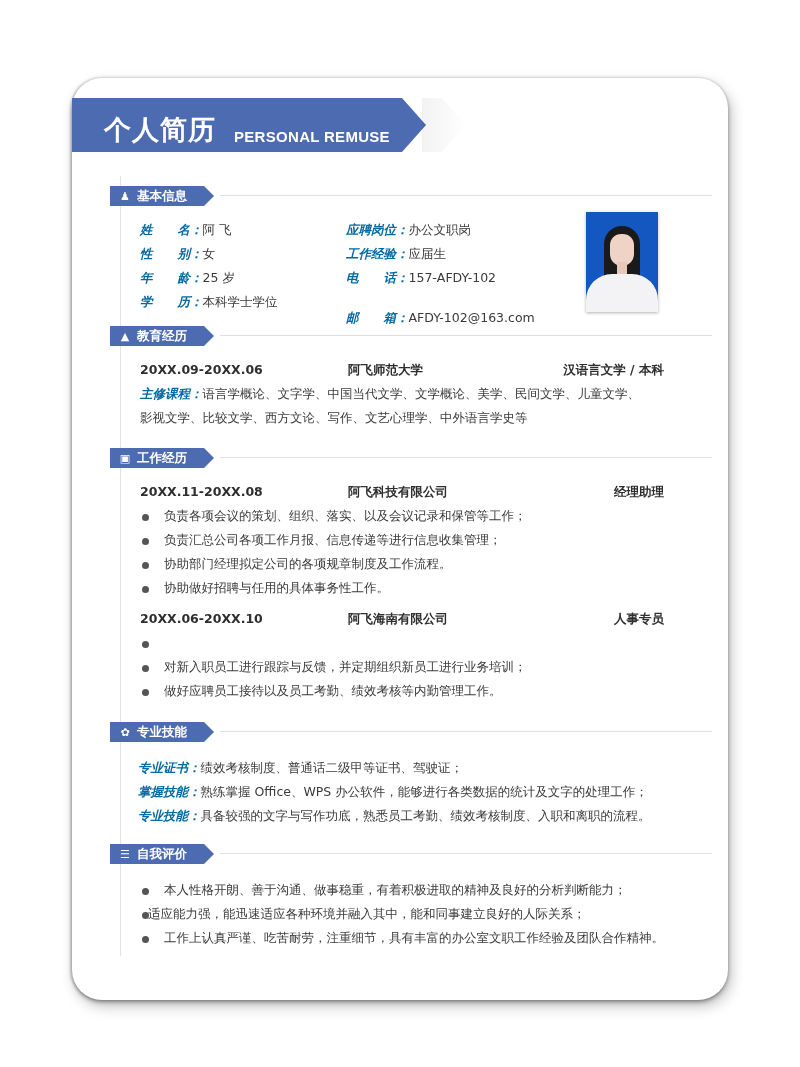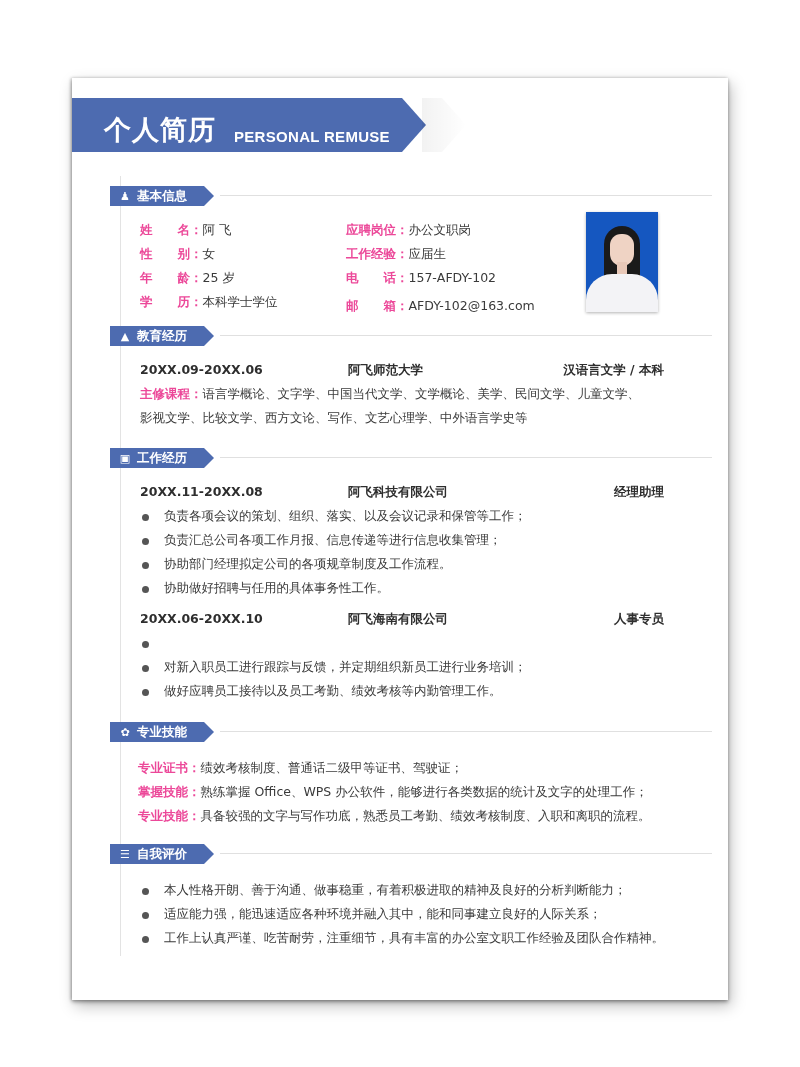--- a/index.html
+++ b/index.html
@@ -4,20 +4,21 @@
 <style>
   html, body { margin: 0; padding: 0; }
   body {
     width: 800px; height: 1067px; background: #ffffff; position: relative; overflow: hidden;
     font-family: "DejaVu Sans", "Liberation Sans", sans-serif; color: #333;
   }
   .page {
     position: absolute; left: 72px; top: 78px; width: 656px; height: 922px;
     background: #fff;
     box-shadow: 0 2px 4px rgba(0,0,0,0.35), 3px 6px 14px rgba(0,0,0,0.25), -1px 0 3px rgba(0,0,0,0.2);
+    border-radius: 30px;
   }
   .vline { position: absolute; left: 48px; top: 98px; width: 1px; height: 780px; background: #e3e3e3; }
   .hdr {
     position: absolute; left: 0; top: 20px; width: 354px; height: 54px; background: #4d6bb0;
     clip-path: polygon(0 0, 330px 0, 354px 27px, 330px 54px, 0 54px);
   }
   .hdr-shadow {
     position: absolute; left: 350px; top: 20px; width: 45px; height: 54px;
     background: linear-gradient(90deg, rgba(0,0,0,0.05), rgba(0,0,0,0));
     clip-path: polygon(0 0, 20px 0, 44px 27px, 20px 54px, 0 54px);
@@ -29,21 +30,21 @@
   .sec-tag {
     position: absolute; left: 0; top: 0; height: 20px; width: 104px; background: #4d6bb0;
     clip-path: polygon(0 0, 94px 0, 104px 10px, 94px 20px, 0 20px);
     color: #fff; font-size: 12.5px; font-weight: bold; line-height: 20px;
   }
   .sec-tag .ic { display: inline-block; width: 14px; margin-left: 8px; margin-right: 5px; text-align: center; font-size: 11px; }
   .sec-line { position: absolute; left: 110px; right: 0; top: 9px; height: 1px; background: #e0e0e0; }
 
   .t { position: absolute; font-size: 12.5px; white-space: nowrap; color: #3a3a3a; }
   .b { font-weight: bold; color: #2e2e2e; }
-  .lbl { font-weight: bold; color: #ec4899; }
+  .lbl { font-weight: bold; color: #0369a1; font-style: italic; }
   .bul { position: absolute; width: 7px; height: 7px; border-radius: 50%; background: #555; }
 
   .photo {
     position: absolute; left: 514px; top: 134px; width: 72px; height: 100px; background: #1557c0; overflow: hidden;
     box-shadow: 0 1px 3px rgba(0,0,0,0.3);
   }
   .photo .hair { position: absolute; left: 18px; top: 14px; width: 36px; height: 60px; background: #1a1a1a; border-radius: 18px 18px 6px 6px; }
   .photo .face { position: absolute; left: 24px; top: 22px; width: 24px; height: 32px; background: #efd3c4; border-radius: 12px 12px 13px 13px; }
   .photo .neck { position: absolute; left: 31px; top: 50px; width: 10px; height: 12px; background: #e8c8b8; }
   .photo .body { position: absolute; left: 0; top: 62px; width: 72px; height: 40px; background: #f3f3f6; border-radius: 26px 26px 0 0; }
@@ -67,21 +68,21 @@
   </div>
 
   <div class="t" style="left:68px;top:144px"><span class="lbl">姓　　名：</span><span>阿 飞</span></div>
   <div class="t" style="left:68px;top:168px"><span class="lbl">性　　别：</span><span>女</span></div>
   <div class="t" style="left:68px;top:192px"><span class="lbl">年　　龄：</span><span>25 岁</span></div>
   <div class="t" style="left:68px;top:216px"><span class="lbl">学　　历：</span><span>本科学士学位</span></div>
 
   <div class="t" style="left:274px;top:144px"><span class="lbl">应聘岗位：</span><span>办公文职岗</span></div>
   <div class="t" style="left:274px;top:168px"><span class="lbl">工作经验：</span><span>应届生</span></div>
   <div class="t" style="left:274px;top:192px"><span class="lbl">电　　话：</span><span>157-AFDY-102</span></div>
-  <div class="t" style="left:274px;top:220px"><span class="lbl">邮　　箱：</span><span>AFDY-102@163.com</span></div>
+  <div class="t" style="left:274px;top:232px"><span class="lbl">邮　　箱：</span><span>AFDY-102@163.com</span></div>
 
   <div class="photo">
     <div class="hair"></div>
       <div class="face"></div>
       <div class="neck"></div>
       <div class="body"></div>
   </div>
 
   <div class="sec" style="top:248px">
     <div class="sec-tag">
@@ -135,16 +136,16 @@
 
   <div class="sec" style="top:766px">
     <div class="sec-tag">
       <span class="ic">☰</span><span>自我评价</span>
     </div>
     <div class="sec-line"></div>
   </div>
   <div class="bul" style="left:70px;top:810px"></div>
     <div class="t" style="left:92px;top:804px">本人性格开朗、善于沟通、做事稳重，有着积极进取的精神及良好的分析判断能力；</div>
   <div class="bul" style="left:70px;top:834px"></div>
-    <div class="t" style="left:92px;top:828px">适应能力强，能迅速适应各种环境并融入其中，能和同事建立良好的人际关系；</div>
+    <div class="t" style="left:76px;top:828px">适应能力强，能迅速适应各种环境并融入其中，能和同事建立良好的人际关系；</div>
   <div class="bul" style="left:70px;top:858px"></div>
     <div class="t" style="left:92px;top:852px">工作上认真严谨、吃苦耐劳，注重细节，具有丰富的办公室文职工作经验及团队合作精神。</div>
 </div>
 
 </body></html>

